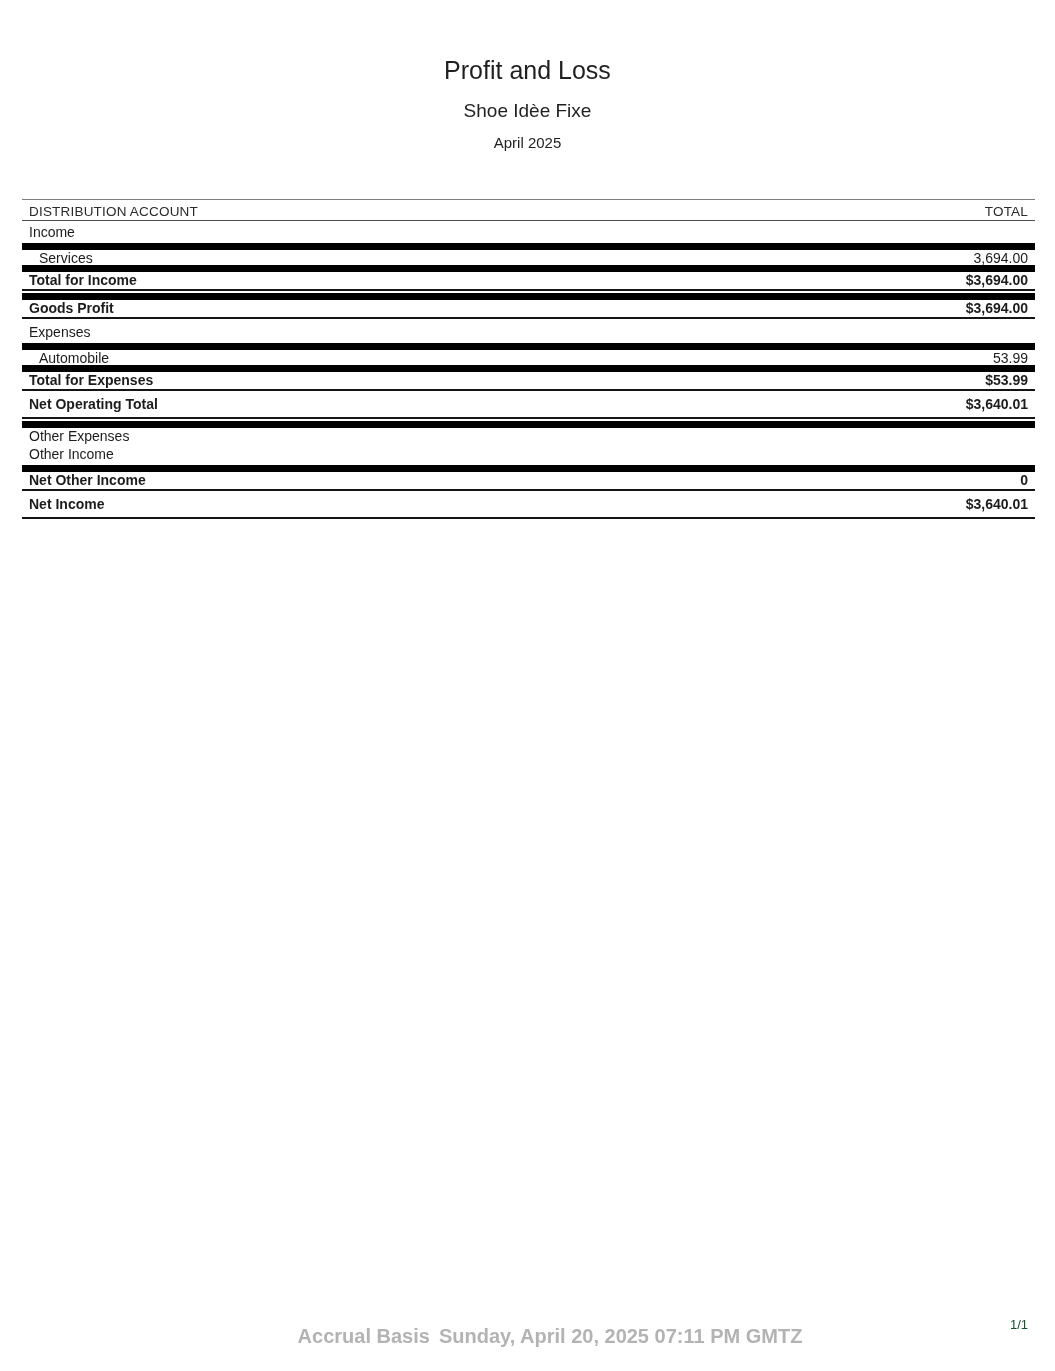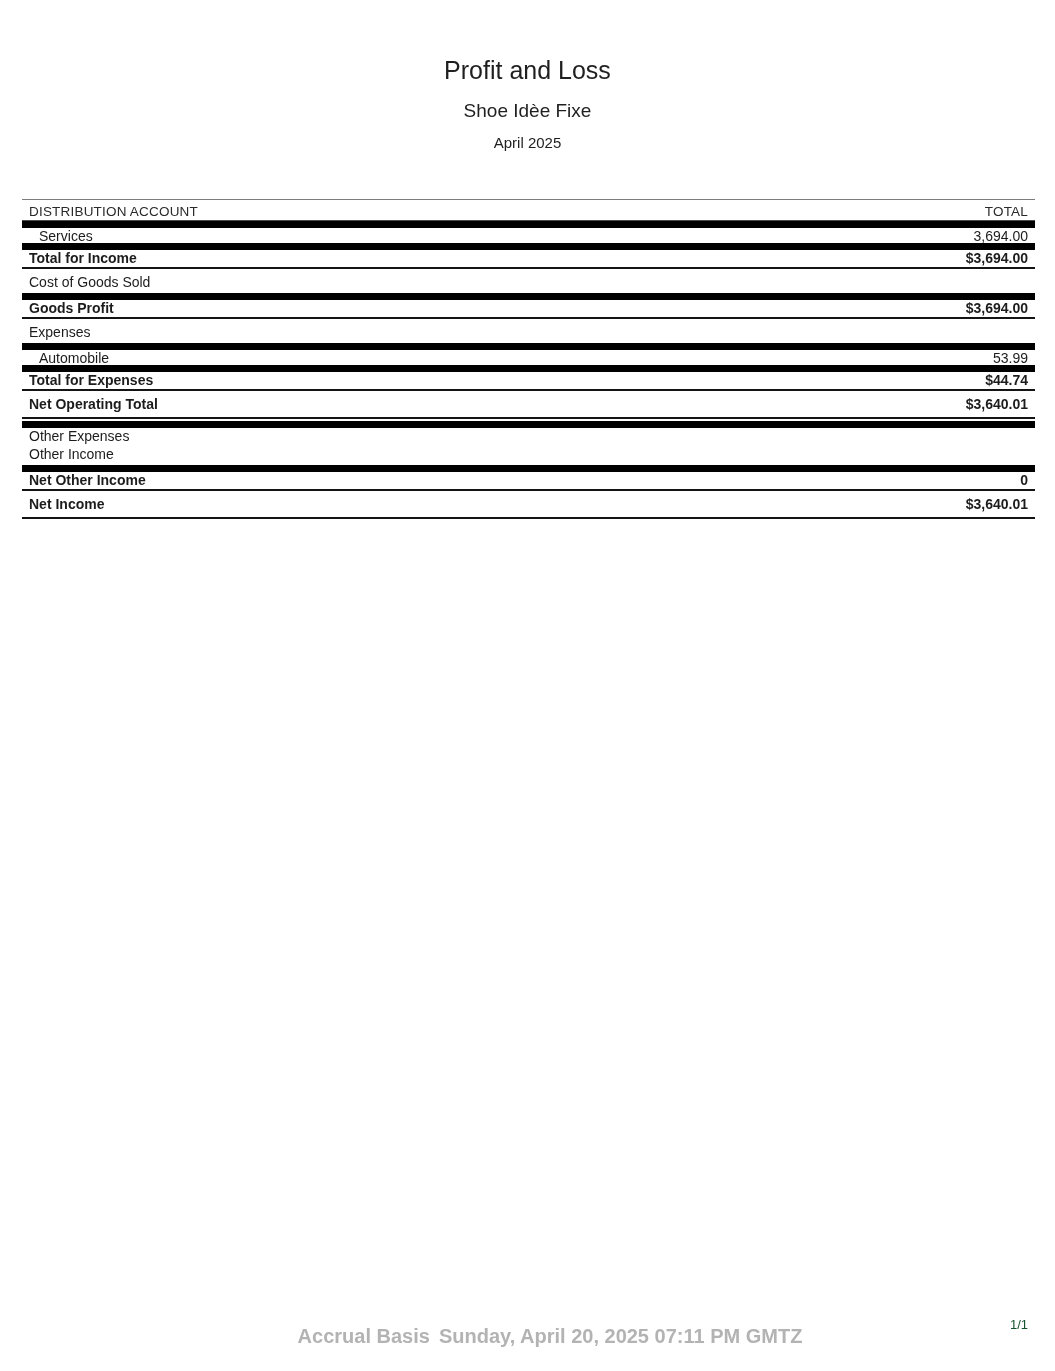--- a/index.html
+++ b/index.html
@@ -60,53 +60,53 @@
 <div class="doc-title">Profit and Loss</div>
 <div class="doc-company">Shoe Idèe Fixe</div>
 <div class="doc-period">April 2025</div>
 
 <div class="pnl-table">
   <div class="thead">
     <span>DISTRIBUTION ACCOUNT</span>
     <span>TOTAL</span>
   </div>
 
+  <div class="row">
+    <span class="lbl">Income</span>
+    <span class="val"></span>
+  </div>
   <div class="row sep">
     <span class="lbl indent">Services</span>
     <span class="val">3,694.00</span>
   </div>
   <div class="row sep bold">
     <span class="lbl">Total for Income</span>
     <span class="val">$3,694.00</span>
   </div>
 
   <div class="divider"></div>
 
-  <div class="row">
-    <span class="lbl">Cost of Goods Sold</span>
-    <span class="val"></span>
-  </div>
   <div class="row sep bold">
     <span class="lbl">Goods Profit</span>
     <span class="val">$3,694.00</span>
   </div>
 
   <div class="divider"></div>
 
   <div class="row">
     <span class="lbl">Expenses</span>
     <span class="val"></span>
   </div>
   <div class="row sep">
     <span class="lbl indent">Automobile</span>
     <span class="val">53.99</span>
   </div>
   <div class="row sep bold">
     <span class="lbl">Total for Expenses</span>
-    <span class="val">$44.74</span>
+    <span class="val">$53.99</span>
   </div>
 
   <div class="divider"></div>
 
   <div class="row bold">
     <span class="lbl">Net Operating Total</span>
     <span class="val">$3,640.01</span>
   </div>
 
   <div class="divider"></div>

